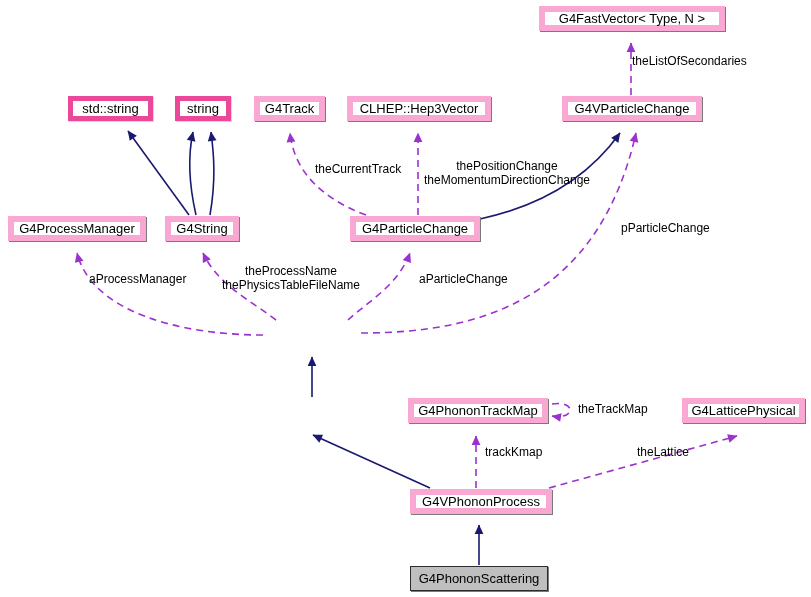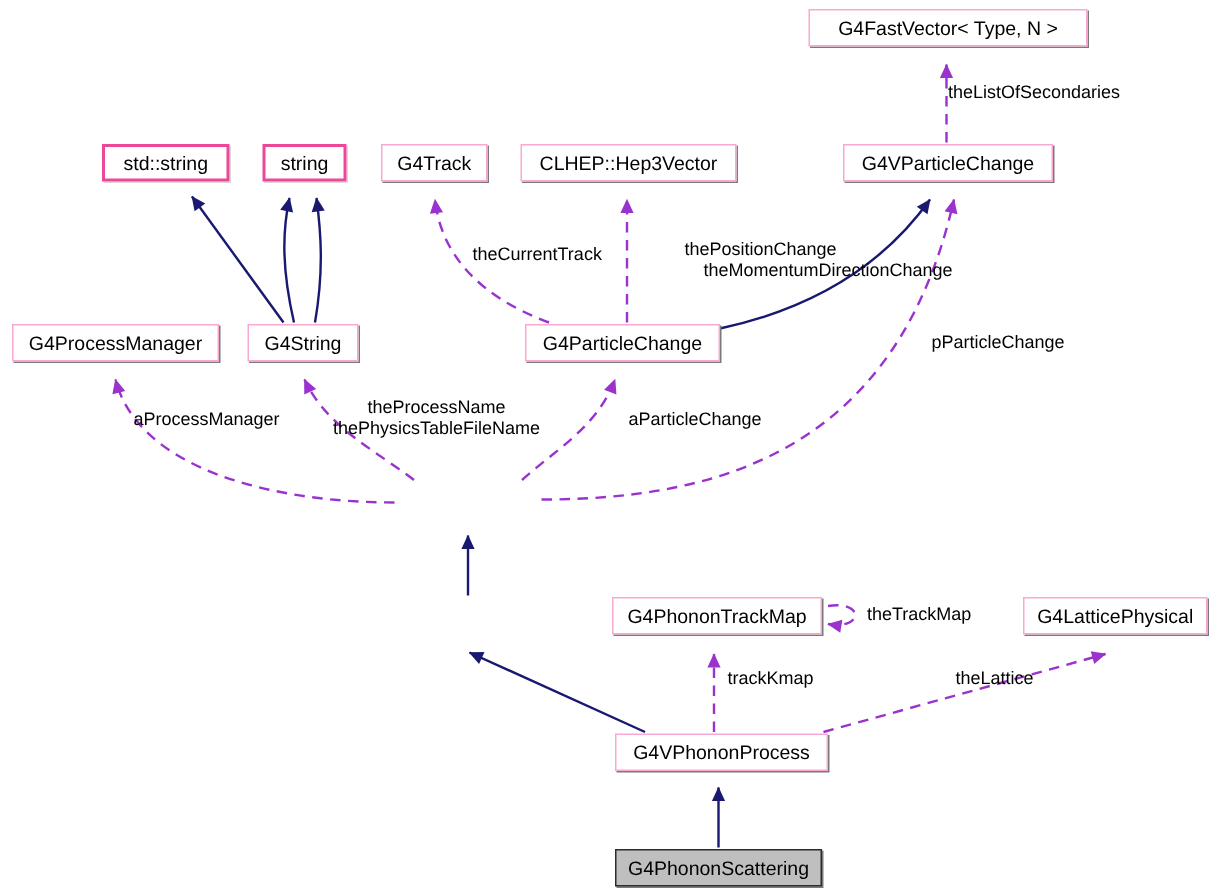--- a/index.html
+++ b/index.html
@@ -32,25 +32,25 @@
     align-items: center;
     justify-content: center;
     font-size: 13px;
     line-height: 1;
     color: #000000;
     white-space: nowrap;
     background: #ffffff;
     z-index: 5;
   }
   .node.dark {
-    border: 1px solid #f9a8d4;
+    border: 6px solid #f9a8d4;
     box-shadow: 1px 1px 0 0 #7a7a7a;
   }
   .node.light {
-    border: 2px solid #ec4899;
+    border: 5px solid #ec4899;
     box-shadow: 1px 1px 0 0 #d8d8d8;
   }
   .node.highlight {
     background: #bfbfbf;
     border: 1px solid #2b2b2b;
     box-shadow: 1px 1px 0 0 #7a7a7a;
   }
   .edge-label {
     position: absolute;
     font-size: 12px;
@@ -201,21 +201,21 @@
     <span>G4PhononScattering</span>
   </div>
 
   <div class="edge-label" style="left:632px; top:55px;">theListOfSecondaries</div>
 
   <div class="edge-label" style="left:315px; top:163px;">theCurrentTrack</div>
 
 
   <div class="edge-label center" style="left:416px; top:160px; width:182px;">thePositionChange</div>
 
-  <div class="edge-label center" style="left:416px; top:174px; width:182px;margin-left:45px;">theMomentumDirectionChange</div>
+  <div class="edge-label center" style="left:416px; top:174px; width:182px;">theMomentumDirectionChange</div>
 
   <div class="edge-label" style="left:621px; top:222px;">pParticleChange</div>
 
   <div class="edge-label" style="left:89px; top:273px;">aProcessManager</div>
 
   <div class="edge-label center" style="left:211px; top:265px; width:160px;">theProcessName</div>
 
   <div class="edge-label center" style="left:211px; top:279px; width:160px;">thePhysicsTableFileName</div>
 
   <div class="edge-label" style="left:419px; top:273px;text-align:center;">aParticleChange</div>

